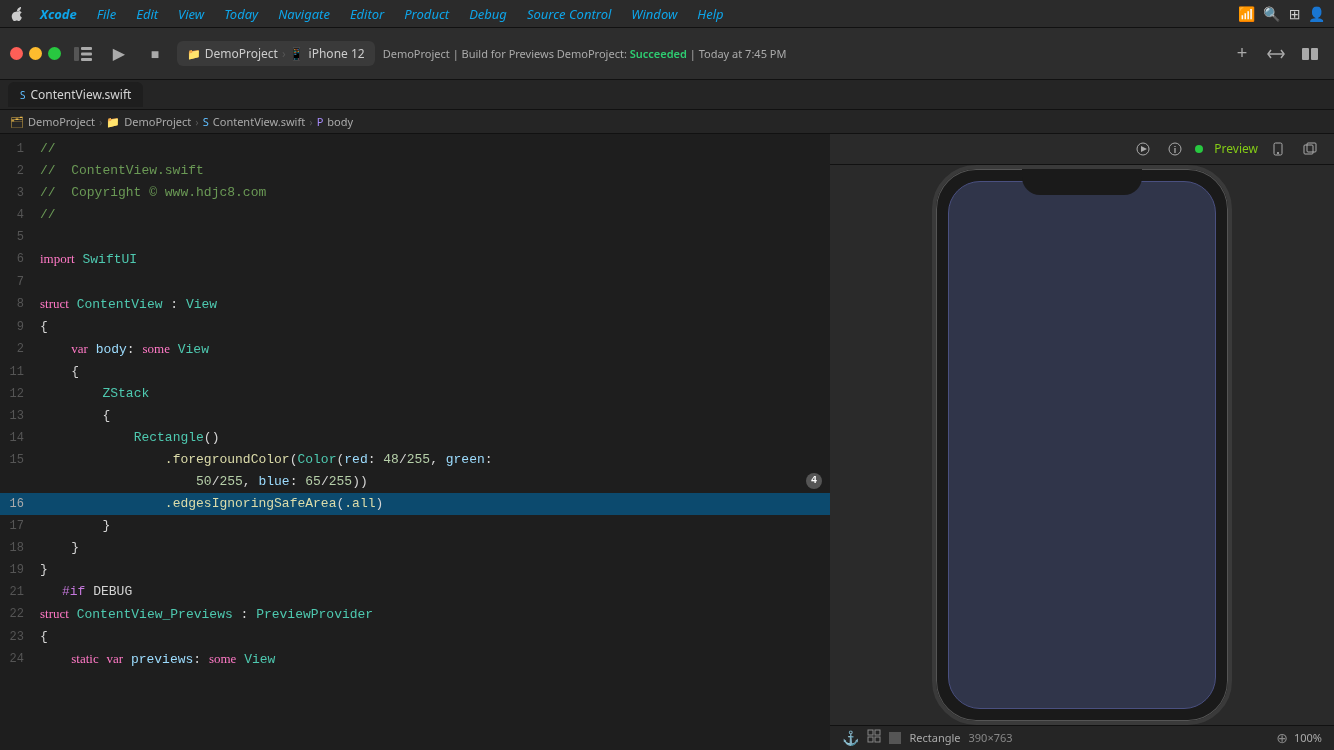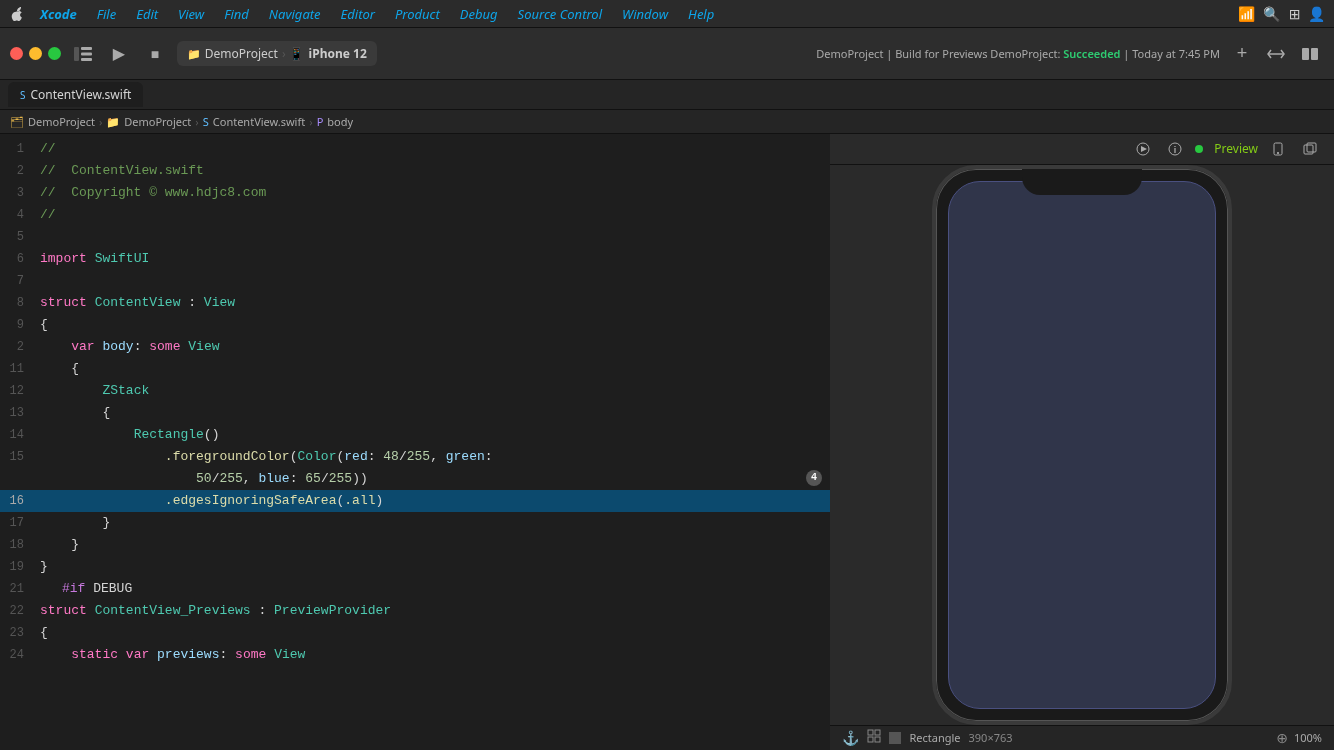--- a/index.html
+++ b/index.html
@@ -71,21 +71,21 @@
     .toolbar-breadcrumb {
       display: flex; align-items: center; gap: 4px;
       background: #3a3a3a;
       border-radius: 6px;
       padding: 4px 10px;
       font-size: 12px;
       color: #ccc;
     }
     .toolbar-status {
       flex: 1;
-      text-align: right;
+      text-align: left;
       font-size: 11px;
       color: #aaa;
     }
     .toolbar-status .success { color: #2ecc71; font-weight: 600; }
     .toolbar-right { display: flex; gap: 6px; }
 
     
     .tabbar {
       height: 30px;
       background: #252525;
@@ -164,21 +164,21 @@
     .code-line.highlighted .line-number {
       color: #aaa;
     }
     .code-content {
       flex: 1;
       white-space: pre;
       line-height: 22px;
     }
     
     .c-comment { color: #6a9955; }
-    .c-keyword { color: #ff79c6; }
+    .c-keyword { color: #ff79c6; font-family: Liberation Serif, serif; }
     .c-type { color: #4ec9b0; }
     .c-number { color: #b5cea8; }
     .c-method { color: #dcdcaa; }
     .c-param { color: #9cdcfe; }
     .c-purple { color: #c678dd; margin-left: 22px; }
     .c-white { color: #d4d4d4; }
 
     
     .breakpoint-badge {
       position: absolute;
@@ -269,21 +269,21 @@
 <div class="menubar">
   <div class="menubar-apple">
     <svg width="14" height="14" viewBox="0 0 14 14" fill="#ccc">
       <path d="M7 1.5C7.8 0.6 8.9 0 10 0c.1 1.2-.4 2.4-1.1 3.2-.7.8-1.8 1.4-2.9 1.3C5.9 3.3 6.2 2.4 7 1.5zM5 4.8c-1.4 0-2.8.8-3.5 2C.4 8.3.5 10.6 1.6 12.4c.5.9 1.2 1.6 2.1 1.6.8 0 1.1-.5 2-.5s1.2.5 2.1.5c.9 0 1.6-.8 2.1-1.6.4-.6.7-1.3.9-2-.7-.3-1.7-1-1.7-2.4 0-1.1.7-2 1.6-2.5C9.9 4.4 8.5 4 7.4 4c-.9 0-1.8.3-2.4.8z"></path>
     </svg>
   </div>
   <div class="menubar-item bold">Xcode</div>
   <div class="menubar-item">File</div>
   <div class="menubar-item">Edit</div>
   <div class="menubar-item">View</div>
-  <div class="menubar-item">Find</div>
+  <div class="menubar-item">Today</div>
   <div class="menubar-item">Navigate</div>
   <div class="menubar-item">Editor</div>
   <div class="menubar-item">Product</div>
   <div class="menubar-item">Debug</div>
   <div class="menubar-item">Source Control</div>
   <div class="menubar-item">Window</div>
   <div class="menubar-item">Help</div>
   <div class="spacer-flex"></div>
   <div class="menubar-right">
     <span class="menubar-icon">📶</span>
@@ -311,21 +311,21 @@
     <span style="color:#aaa; font-size:16px;">▶</span>
   </button>
   <button class="toolbar-btn">
     <span style="color:#aaa; font-size:14px;">■</span>
   </button>
   <div class="toolbar-breadcrumb">
     <span style="color:#888; font-size:11px;">📁</span>
     <span style="color:#ccc; font-size:12px;">DemoProject</span>
     <span style="color:#555;">›</span>
     <span style="color:#4da6ff; font-size:12px;">📱</span>
-    <span style="font-size:12px; color:#ccc;font-weight:bold;">iPhone 12</span>
+    <span style="font-size:12px; color:#ccc;">iPhone 12</span>
   </div>
   <div class="toolbar-status">
     <span>DemoProject | Build for Previews DemoProject: </span><span class="success">Succeeded</span><span> | Today at 7:45 PM</span>
   </div>
   <div class="toolbar-right">
     <button class="toolbar-btn">
       <span style="color:#aaa; font-size:18px;">+</span>
     </button>
     <button class="toolbar-btn">
       <svg width="18" height="12" viewBox="0 0 18 12" fill="none" stroke="#aaa" stroke-width="1.5">

